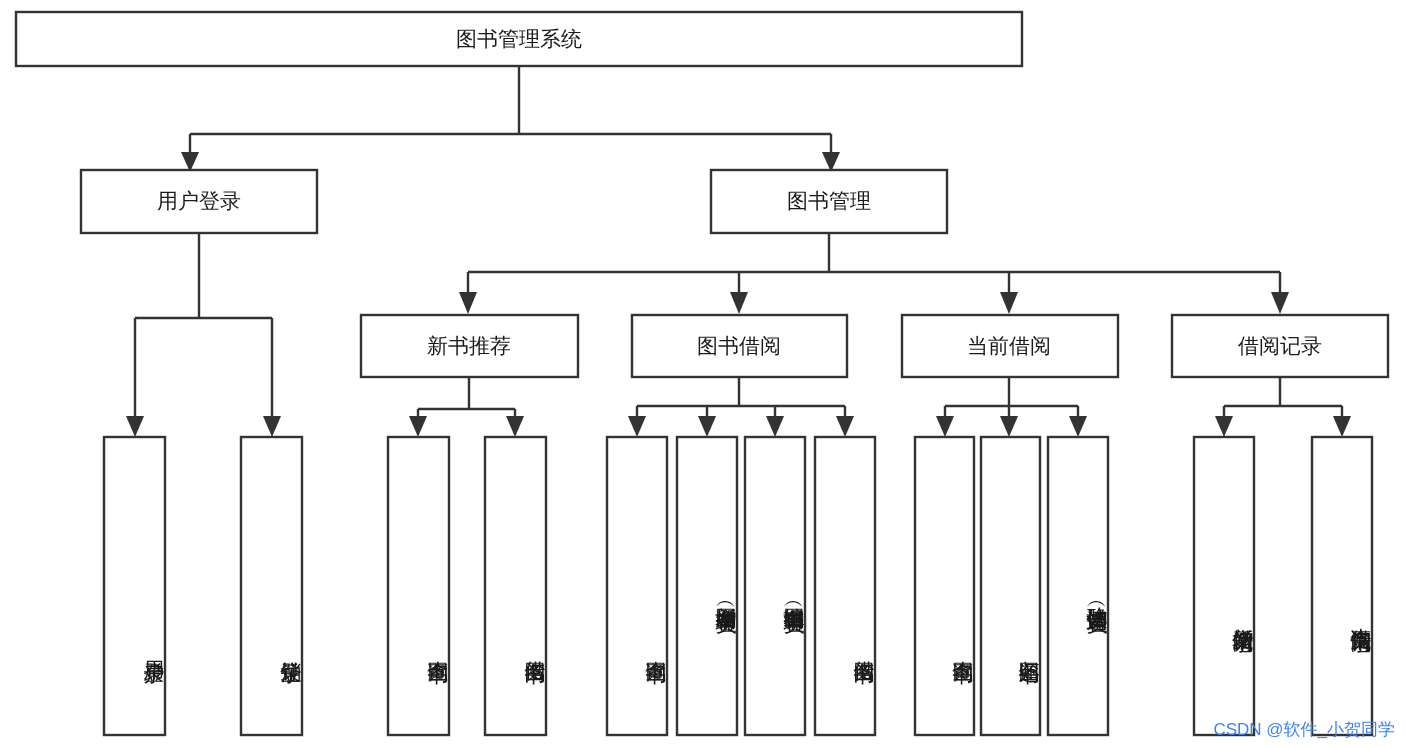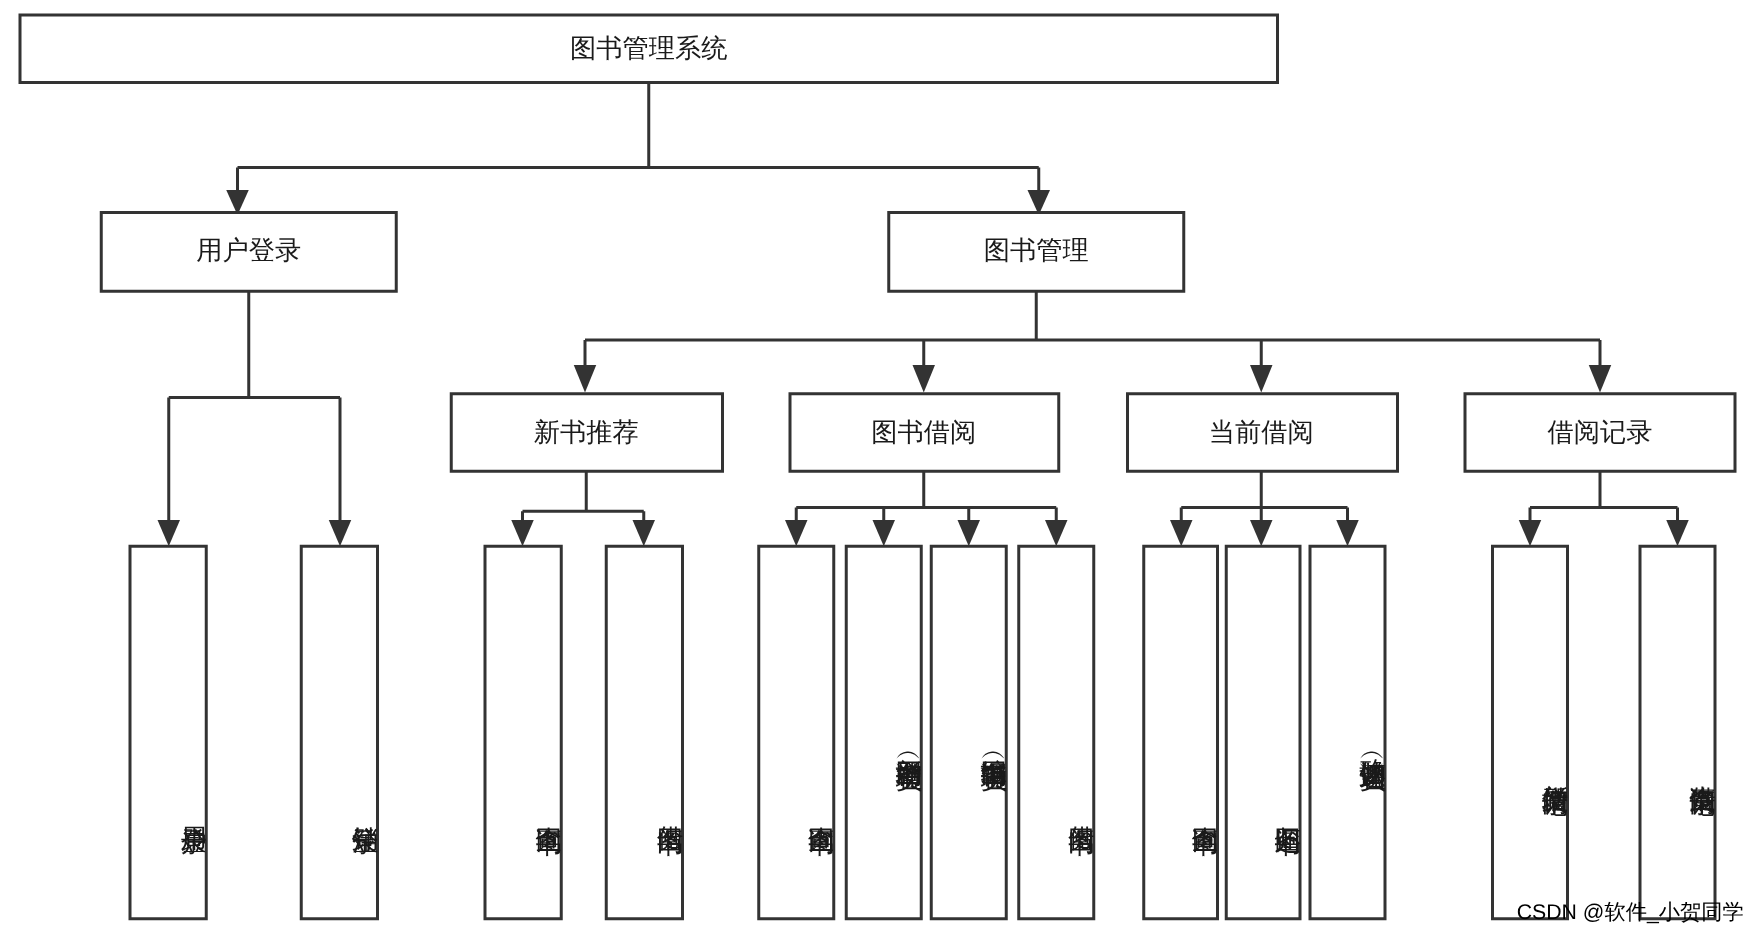--- a/index.html
+++ b/index.html
@@ -62,21 +62,21 @@
     display: flex;
     align-items: flex-start;
     justify-content: center;
   }
   .watermark {
     position: absolute;
     right: 10px;
     bottom: 6px;
     font-family: "Liberation Sans", "DejaVu Sans", sans-serif;
     font-size: 17px;
-    color: #000000;
+    color: #3b82f6;
     white-space: nowrap;
   }
 </style>
 </head>
 <body>
 
 <div id="diagram-root">
 
   <svg class="tree-canvas" viewBox="0 0 1405 747" xmlns="http://www.w3.org/2000/svg">
 

